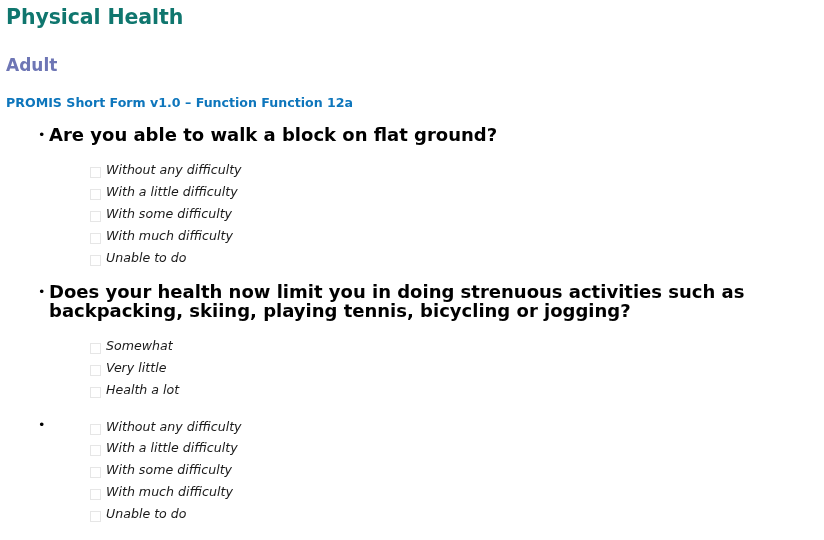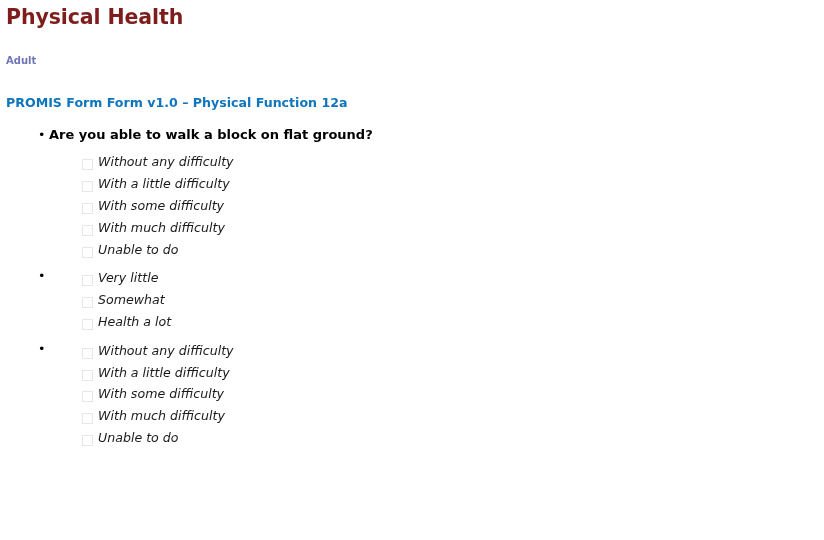--- a/index.html
+++ b/index.html
@@ -27,32 +27,32 @@
 
   
   .page-title {
     margin: 0;
     padding: 0;
     position: absolute;
     left: 6px;
     top: 5px;
     font-size: 20.5px;
     font-weight: bold;
-    color: #7f1d1d;
+    color: #0f766e;
     letter-spacing: -0.1px;
     line-height: 1.2;
   }
 
   .section-title {
     margin: 0;
     padding: 0;
     position: absolute;
     left: 6px;
     top: 55px;
-    font-size: 10px;
+    font-size: 17px;
     font-weight: bold;
     color: #6e76b5;
     line-height: 1.2;
   }
 
   .instrument-title {
     margin: 0;
     padding: 0;
     position: absolute;
     left: 6px;
@@ -89,29 +89,29 @@
     width: 8px;
     font-size: 12.6px;
     line-height: 18px;
     color: #000000;
   }
 
   .question-text {
     display: block;
     margin: 0;
     padding: 0 6px 0 49px;
-    font-size: 13px;
+    font-size: 18px;
     font-weight: bold;
     color: #000000;
     line-height: 18.4px;
   }
 
   
   .option-list {
-    margin: 7px;
+    margin: 15px;
     padding: 0;
     list-style: none;
   }
 
   .option-row {
     position: relative;
     height: 21.8px;
     margin: 0;
     padding: 0;
     list-style: none;
@@ -150,21 +150,21 @@
 </style>
 </head>
 <body>
 
 <div id="page">
 
   <h1 class="page-title">Physical Health</h1>
 
   <h2 class="section-title">Adult</h2>
 
-  <h3 class="instrument-title">PROMIS Form Form v1.0 – Physical Function 12a</h3>
+  <h3 class="instrument-title">PROMIS Short Form v1.0 – Function Function 12a</h3>
 
   <ul class="question-list" id="question-list">
       <li class="question-item">
         <span class="question-bullet">•</span>
         <span class="question-text">Are you able to walk a block on flat ground?</span>
         <ul class="option-list">
           <li class="option-row">
             <input type="checkbox" class="option-checkbox" style="">
             <span class="option-label">Without any difficulty</span>
           </li>
@@ -181,28 +181,29 @@
             <span class="option-label">With much difficulty</span>
           </li>
           <li class="option-row">
             <input type="checkbox" class="option-checkbox" style="">
             <span class="option-label">Unable to do</span>
           </li>
         </ul>
       </li>
       <li class="question-item">
         <span class="question-bullet">•</span>
+        <span class="question-text">Does your health now limit you in doing strenuous activities such as backpacking, skiing, playing tennis, bicycling or jogging?</span>
         <ul class="option-list">
           <li class="option-row">
             <input type="checkbox" class="option-checkbox" style="">
+            <span class="option-label">Somewhat</span>
+          </li>
+          <li class="option-row">
+            <input type="checkbox" class="option-checkbox" style="">
             <span class="option-label">Very little</span>
-          </li>
-          <li class="option-row">
-            <input type="checkbox" class="option-checkbox" style="">
-            <span class="option-label">Somewhat</span>
           </li>
           <li class="option-row">
             <input type="checkbox" class="option-checkbox" style="">
             <span class="option-label">Health a lot</span>
           </li>
         </ul>
       </li>
       <li class="question-item">
         <span class="question-bullet">•</span>
         <ul class="option-list">

